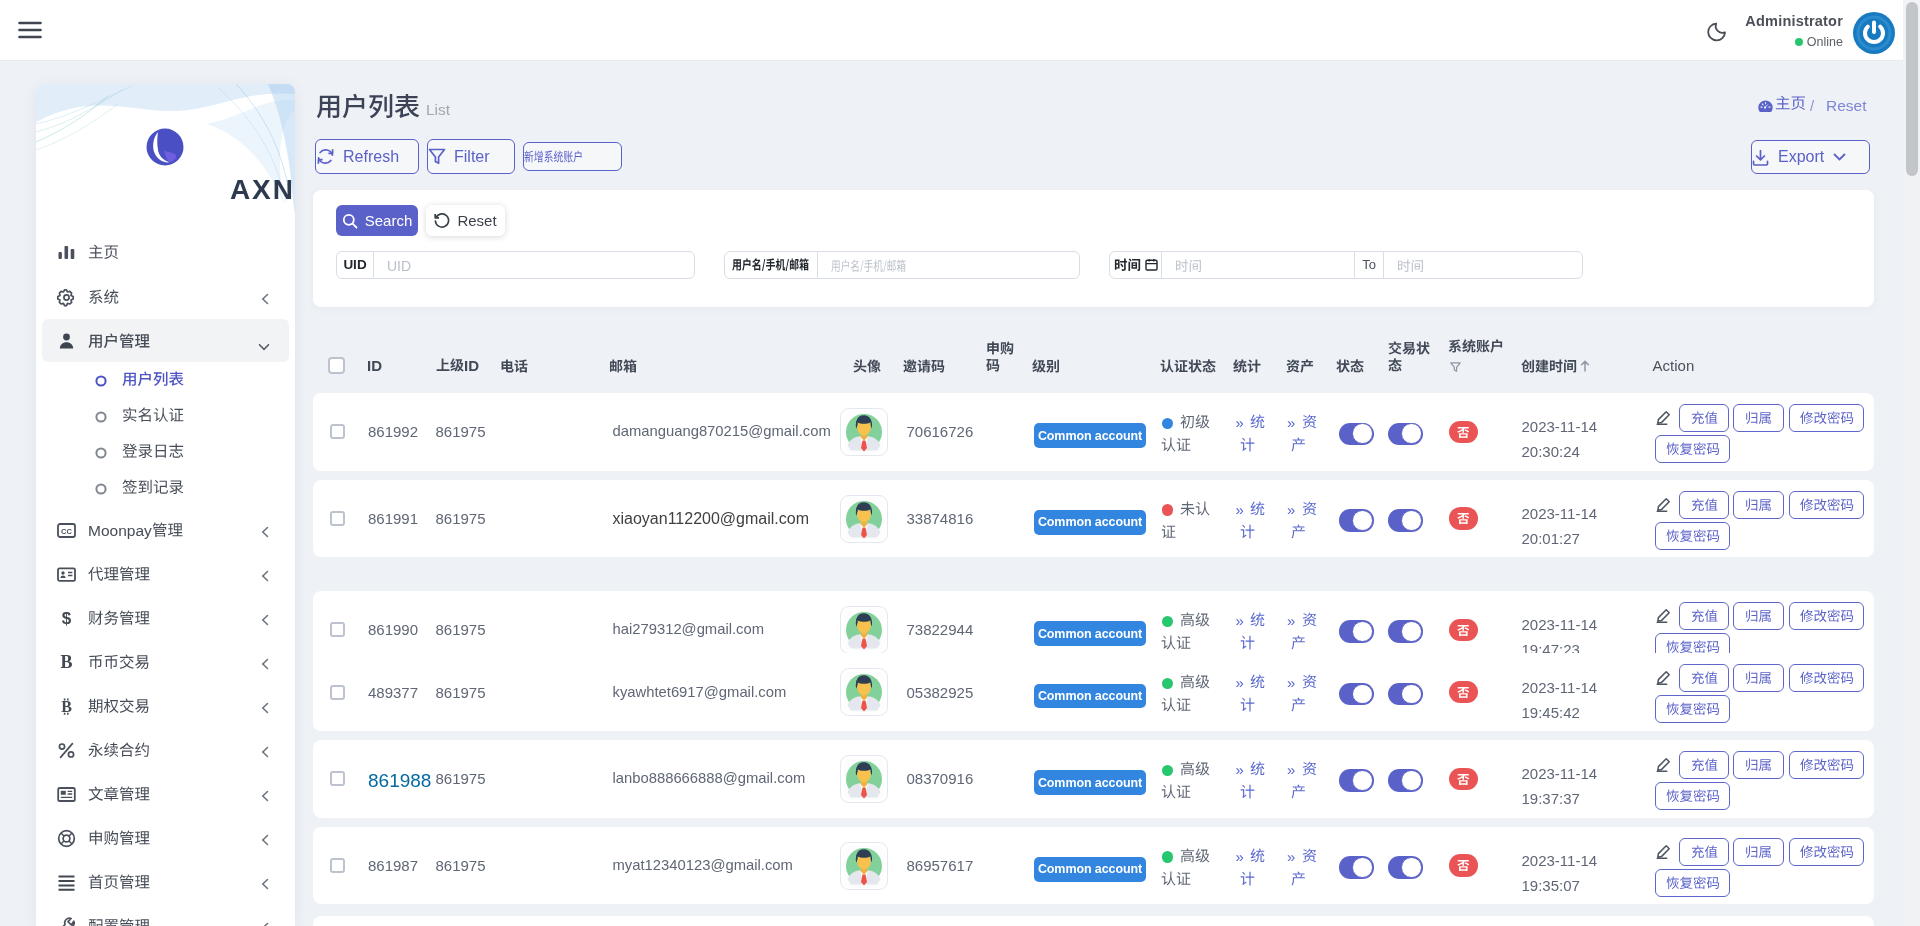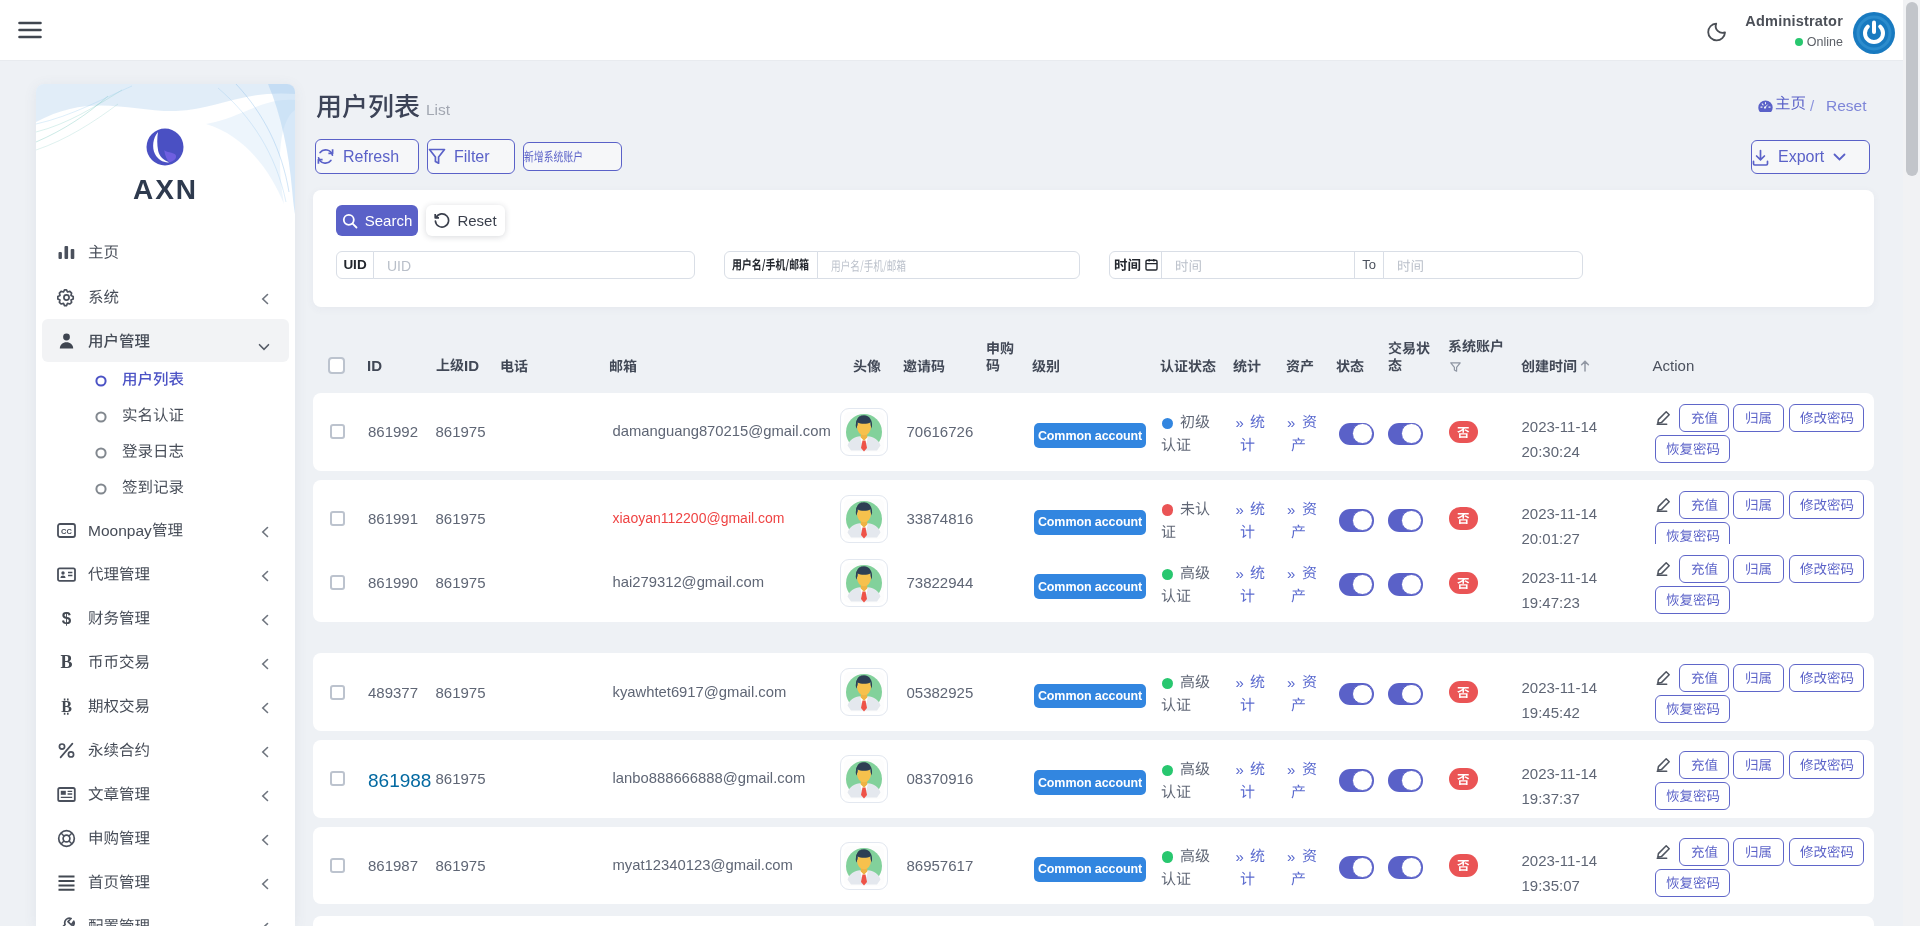--- a/index.html
+++ b/index.html
@@ -163,21 +163,21 @@
         <path d="M0 66 C30 56,58 38,82 20" stroke="rgba(140,205,198,.28)" stroke-width="1"></path>
         <path d="M200 0 C228 30,246 66,253 108" stroke="rgba(140,190,235,.4)" stroke-width="1"></path>
         <path d="M182 4 C215 32,240 70,250 118" stroke="rgba(150,198,238,.3)" stroke-width="1"></path>
       </g>
     </svg>
     <svg width="38" height="38" viewBox="0 0 38 38" style="position:absolute;left:110px;top:44px">
       <circle cx="19" cy="19" r="18.5" fill="#4a50c3"></circle>
       <path d="M12 4 C6.8 10,5.8 19.5,9 26 C12 32,18 35,23.5 34.3 C17.5 32.3,13.5 28.5,12.2 23 C10.9 16.5,11.1 9.5,12 4z" fill="#fff"></path>
       <path d="M23.5 34.3 C28 33.2,31 30,29.8 27.2 C28.5 24.2,23 25.2,18.2 22.2 C19 27.6,20.8 32,23.5 34.3z" fill="#6f5fe0"></path>
     </svg>
-    <div style="position:absolute;left:0;top:90px;width:259px;text-align:center;font-size:28px;font-weight:bold;color:#2e3a4e;letter-spacing:2px">AXN</div>
+    <div style="position:absolute;left:0;top:90px;width:259px;text-align:right;font-size:28px;font-weight:bold;color:#2e3a4e;letter-spacing:2px">AXN</div>
     <div style="position:absolute;left:21px;top:159px;"><svg width="19" height="19" viewBox="0 0 19 19" style="">
         <g fill="#4a505c">
           <rect x="1.5" y="9" width="3.4" height="7" rx="1"></rect>
           <rect x="7.5" y="3" width="3.6" height="13" rx="1"></rect>
           <rect x="13.7" y="6" width="3.6" height="10" rx="1"></rect>
         </g>
       </svg></div>
     <div style="position:absolute;left:52px;top:160px;line-height:15px"><svg style="width:31.0px;height:15.5px;vertical-align:-1.9px;fill:#464c57;" viewBox="0 -880 2000 1000">
         <use href="#r4e3b"></use>
         <use href="#r9875" x="1000"></use>
@@ -688,21 +688,21 @@
           <use href="#r590d" x="1000"></use>
           <use href="#r5bc6" x="2000"></use>
           <use href="#r7801" x="3000"></use>
         </svg>
       </div>
     </div>
     <div class="row" style="top:419.9px">
       <div class="cb" style="left:17px;top:31.3px;width:15px;height:15px"></div>
       <div class="t" style="left:55px;top:30.3px;font-size:15px;color:#5f6675">861991</div>
       <div class="t" style="left:122.5px;top:30.3px;font-size:15px;color:#5f6675">861975</div>
-      <div class="t" style="left:299.5px;top:30.3px;font-size:14px;color:#ef4444">xiaoyan112200@gmail.com</div>
+      <div class="t" style="left:299.5px;top:30.3px;font-size:16px;color:#404040">xiaoyan112200@gmail.com</div>
       <div style="position:absolute;left:527px;top:14.8px;width:48px;height:48px;border:1px solid #e3e8f0;border-radius:9px;background:#fdfdfd;box-shadow:0 0 0 3px #fff inset;display:flex;align-items:center;justify-content:center">
         <svg width="40" height="40" viewBox="0 0 40 40" style="border-radius:5px">
           <rect width="40" height="40" fill="#fdfdfd"></rect>
           <circle cx="20" cy="20" r="18" fill="#82d19b"></circle>
           <path d="M3.5 33.5 C5.5 27.5,11 24.8,16 24.3 L20 28 L24 24.3 C29 24.8,34.5 27.5,36.5 33.5 L33 38.5 H7z" fill="#e4e8ee"></path>
           <path d="M16 24.3 L20 28 L24 24.3 L22.5 31 H17.5z" fill="#fff"></path>
           <path d="M18.5 28.6 h3 l1.5 7.4 -3 3.4 -3-3.4z" fill="#ee5348"></path>
           <path d="M16.8 20.5 h6.4 v5 l-3.2 3.2 -3.2-3.2z" fill="#eeb345"></path>
           <ellipse cx="20" cy="15.3" rx="6.9" ry="7.9" fill="#f6c14d"></ellipse>
           <path d="M12.2 16.5 C10.8 8.5,14.5 3.2,20 3.2 C25.5 3.2,29.2 8.5,27.8 16.5 C27 14.4,26.2 12.3,26.6 10.2 C23.4 12.4,16.6 12.4,13.4 10.2 C13.8 12.3,13 14.4,12.2 16.5z" fill="#2e3f54"></path>
@@ -775,21 +775,21 @@
       </div>
       <div class="abtn" style="left:1342px;top:41.8px;width:75px">
         <svg style="width:54.0px;height:13.5px;vertical-align:-1.6px;fill:#5a61c8;" viewBox="0 -880 4000 1000">
           <use href="#r6062"></use>
           <use href="#r590d" x="1000"></use>
           <use href="#r5bc6" x="2000"></use>
           <use href="#r7801" x="3000"></use>
         </svg>
       </div>
     </div>
-    <div class="row" style="top:484px">
+    <div class="row" style="top:531px">
       <div class="cb" style="left:17px;top:31.3px;width:15px;height:15px"></div>
       <div class="t" style="left:55px;top:30.3px;font-size:15px;color:#5f6675">861990</div>
       <div class="t" style="left:122.5px;top:30.3px;font-size:15px;color:#5f6675">861975</div>
       <div class="t" style="left:299.5px;top:30.3px;font-size:14.8px;color:#5f6675">hai279312@gmail.com</div>
       <div style="position:absolute;left:527px;top:14.8px;width:48px;height:48px;border:1px solid #e3e8f0;border-radius:9px;background:#fdfdfd;box-shadow:0 0 0 3px #fff inset;display:flex;align-items:center;justify-content:center">
         <svg width="40" height="40" viewBox="0 0 40 40" style="border-radius:5px">
           <rect width="40" height="40" fill="#fdfdfd"></rect>
           <circle cx="20" cy="20" r="18" fill="#82d19b"></circle>
           <path d="M3.5 33.5 C5.5 27.5,11 24.8,16 24.3 L20 28 L24 24.3 C29 24.8,34.5 27.5,36.5 33.5 L33 38.5 H7z" fill="#e4e8ee"></path>
           <path d="M16 24.3 L20 28 L24 24.3 L22.5 31 H17.5z" fill="#fff"></path>

